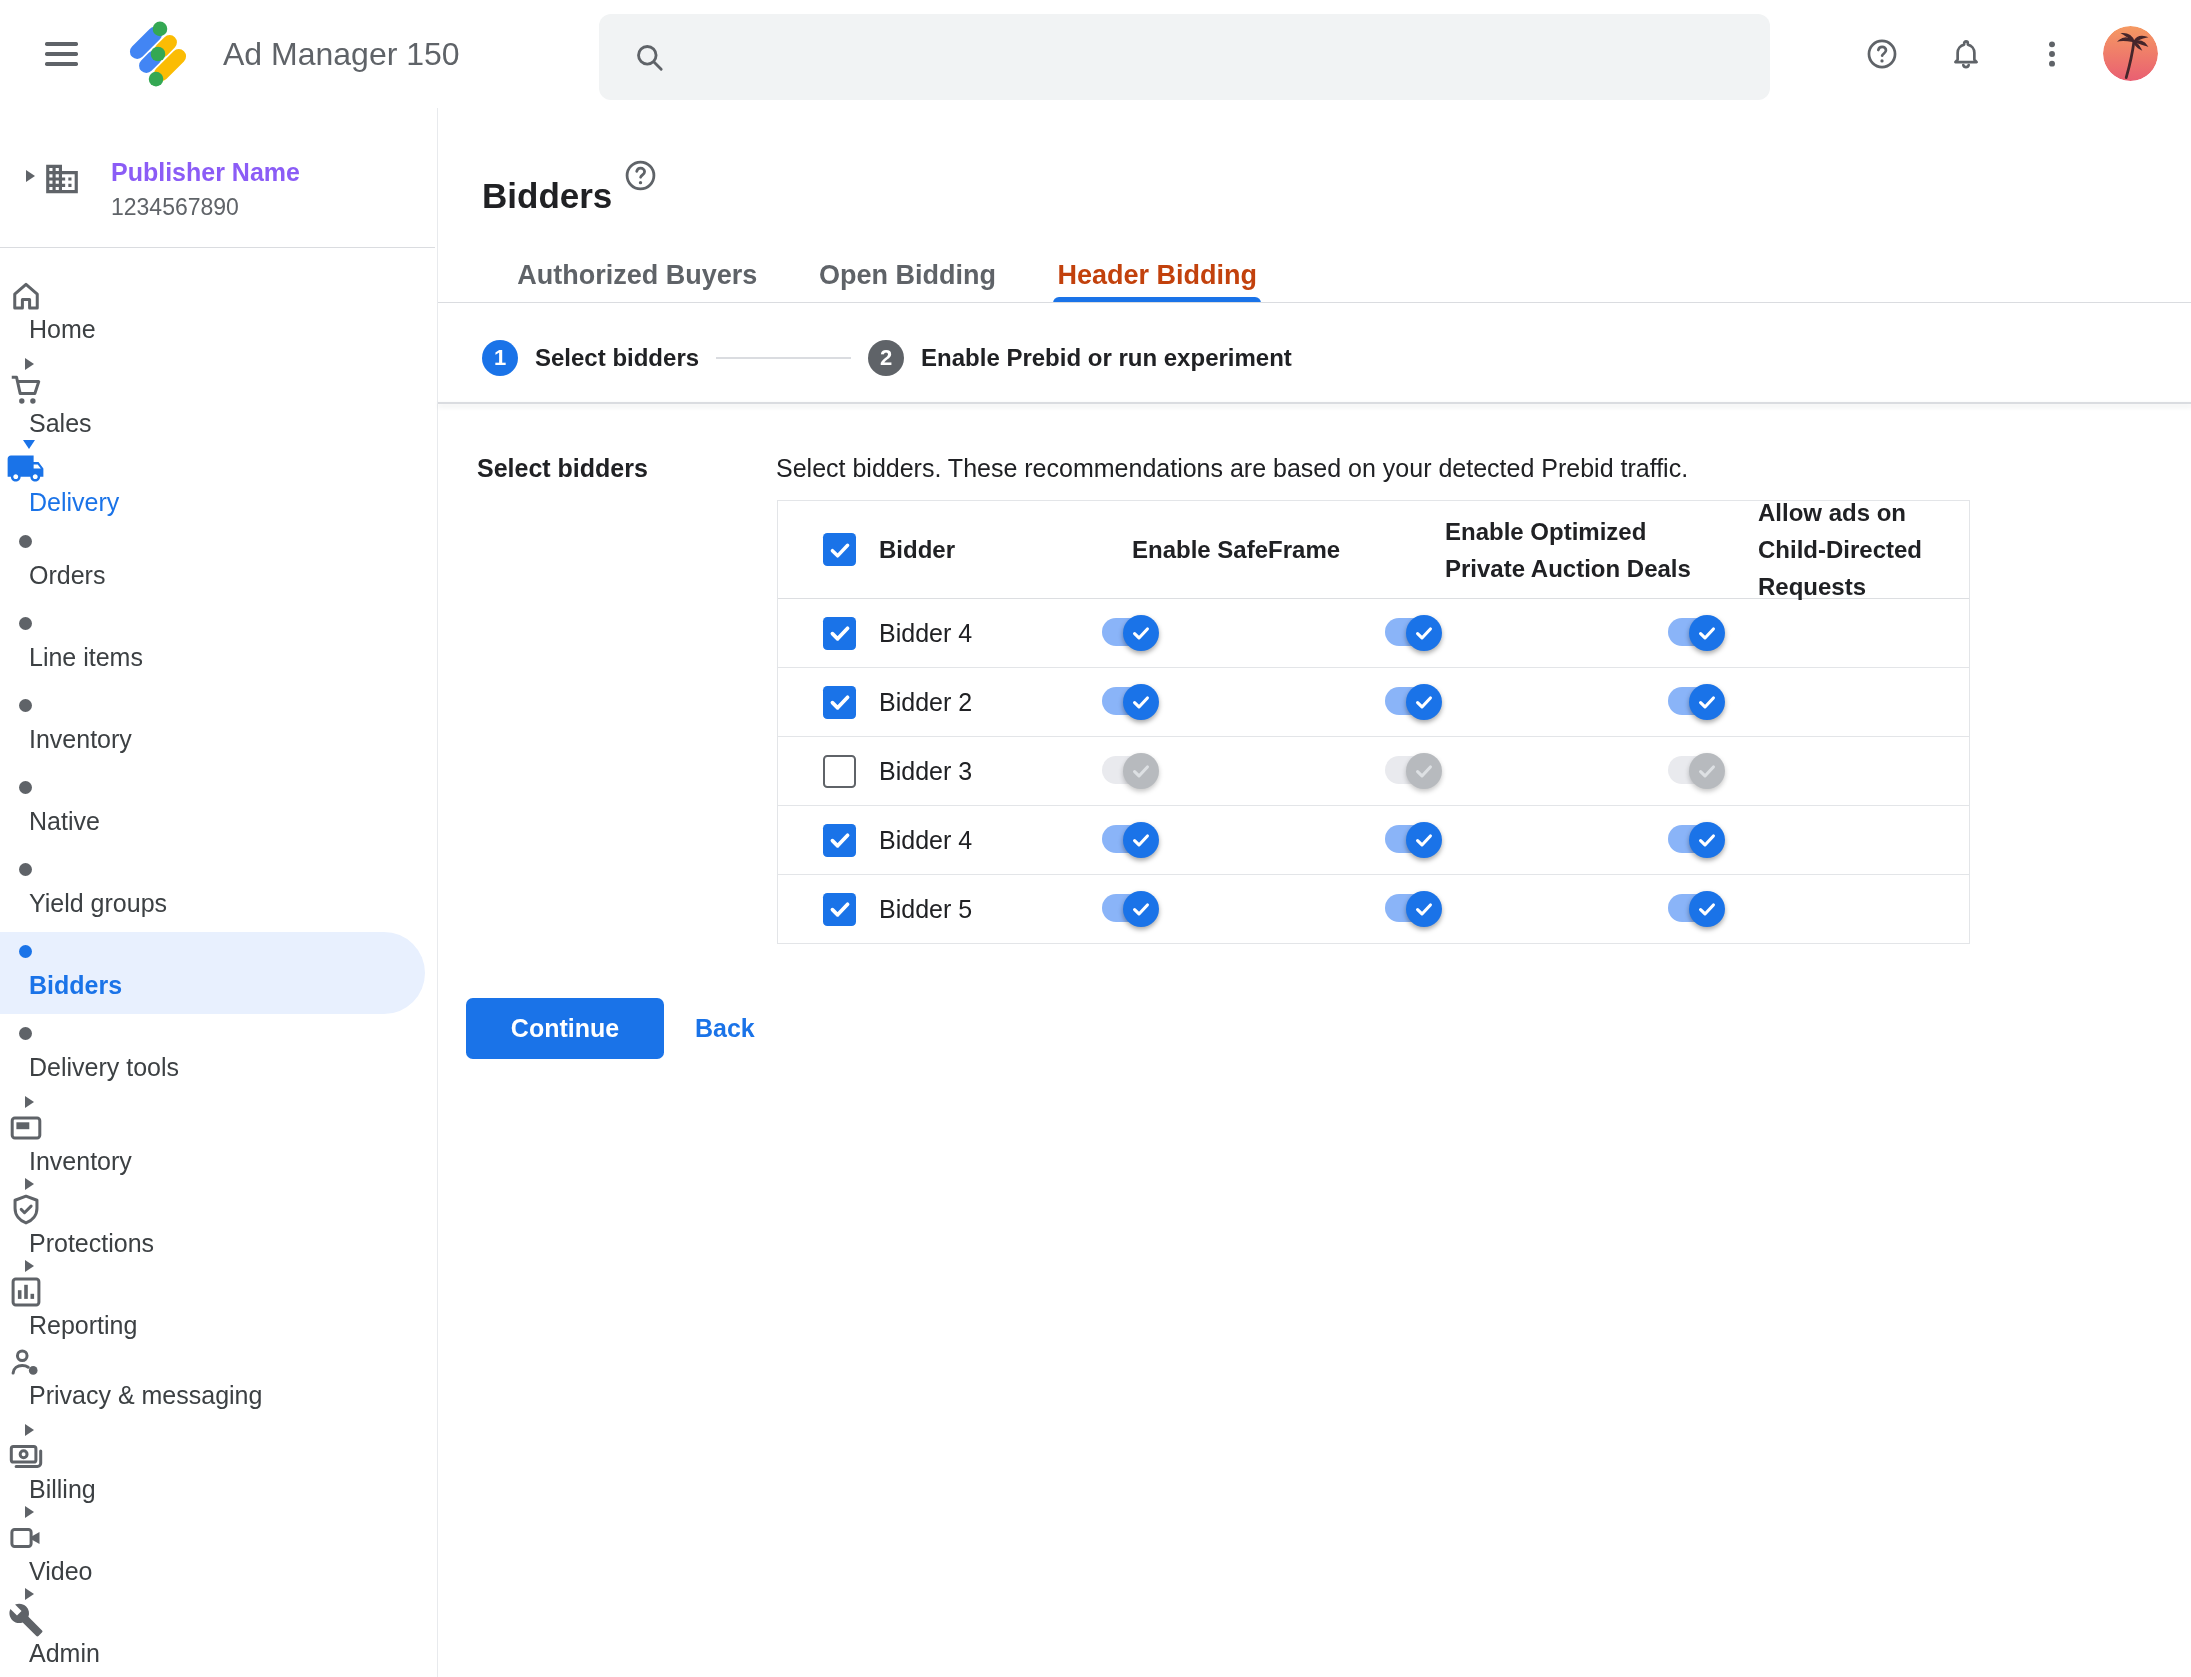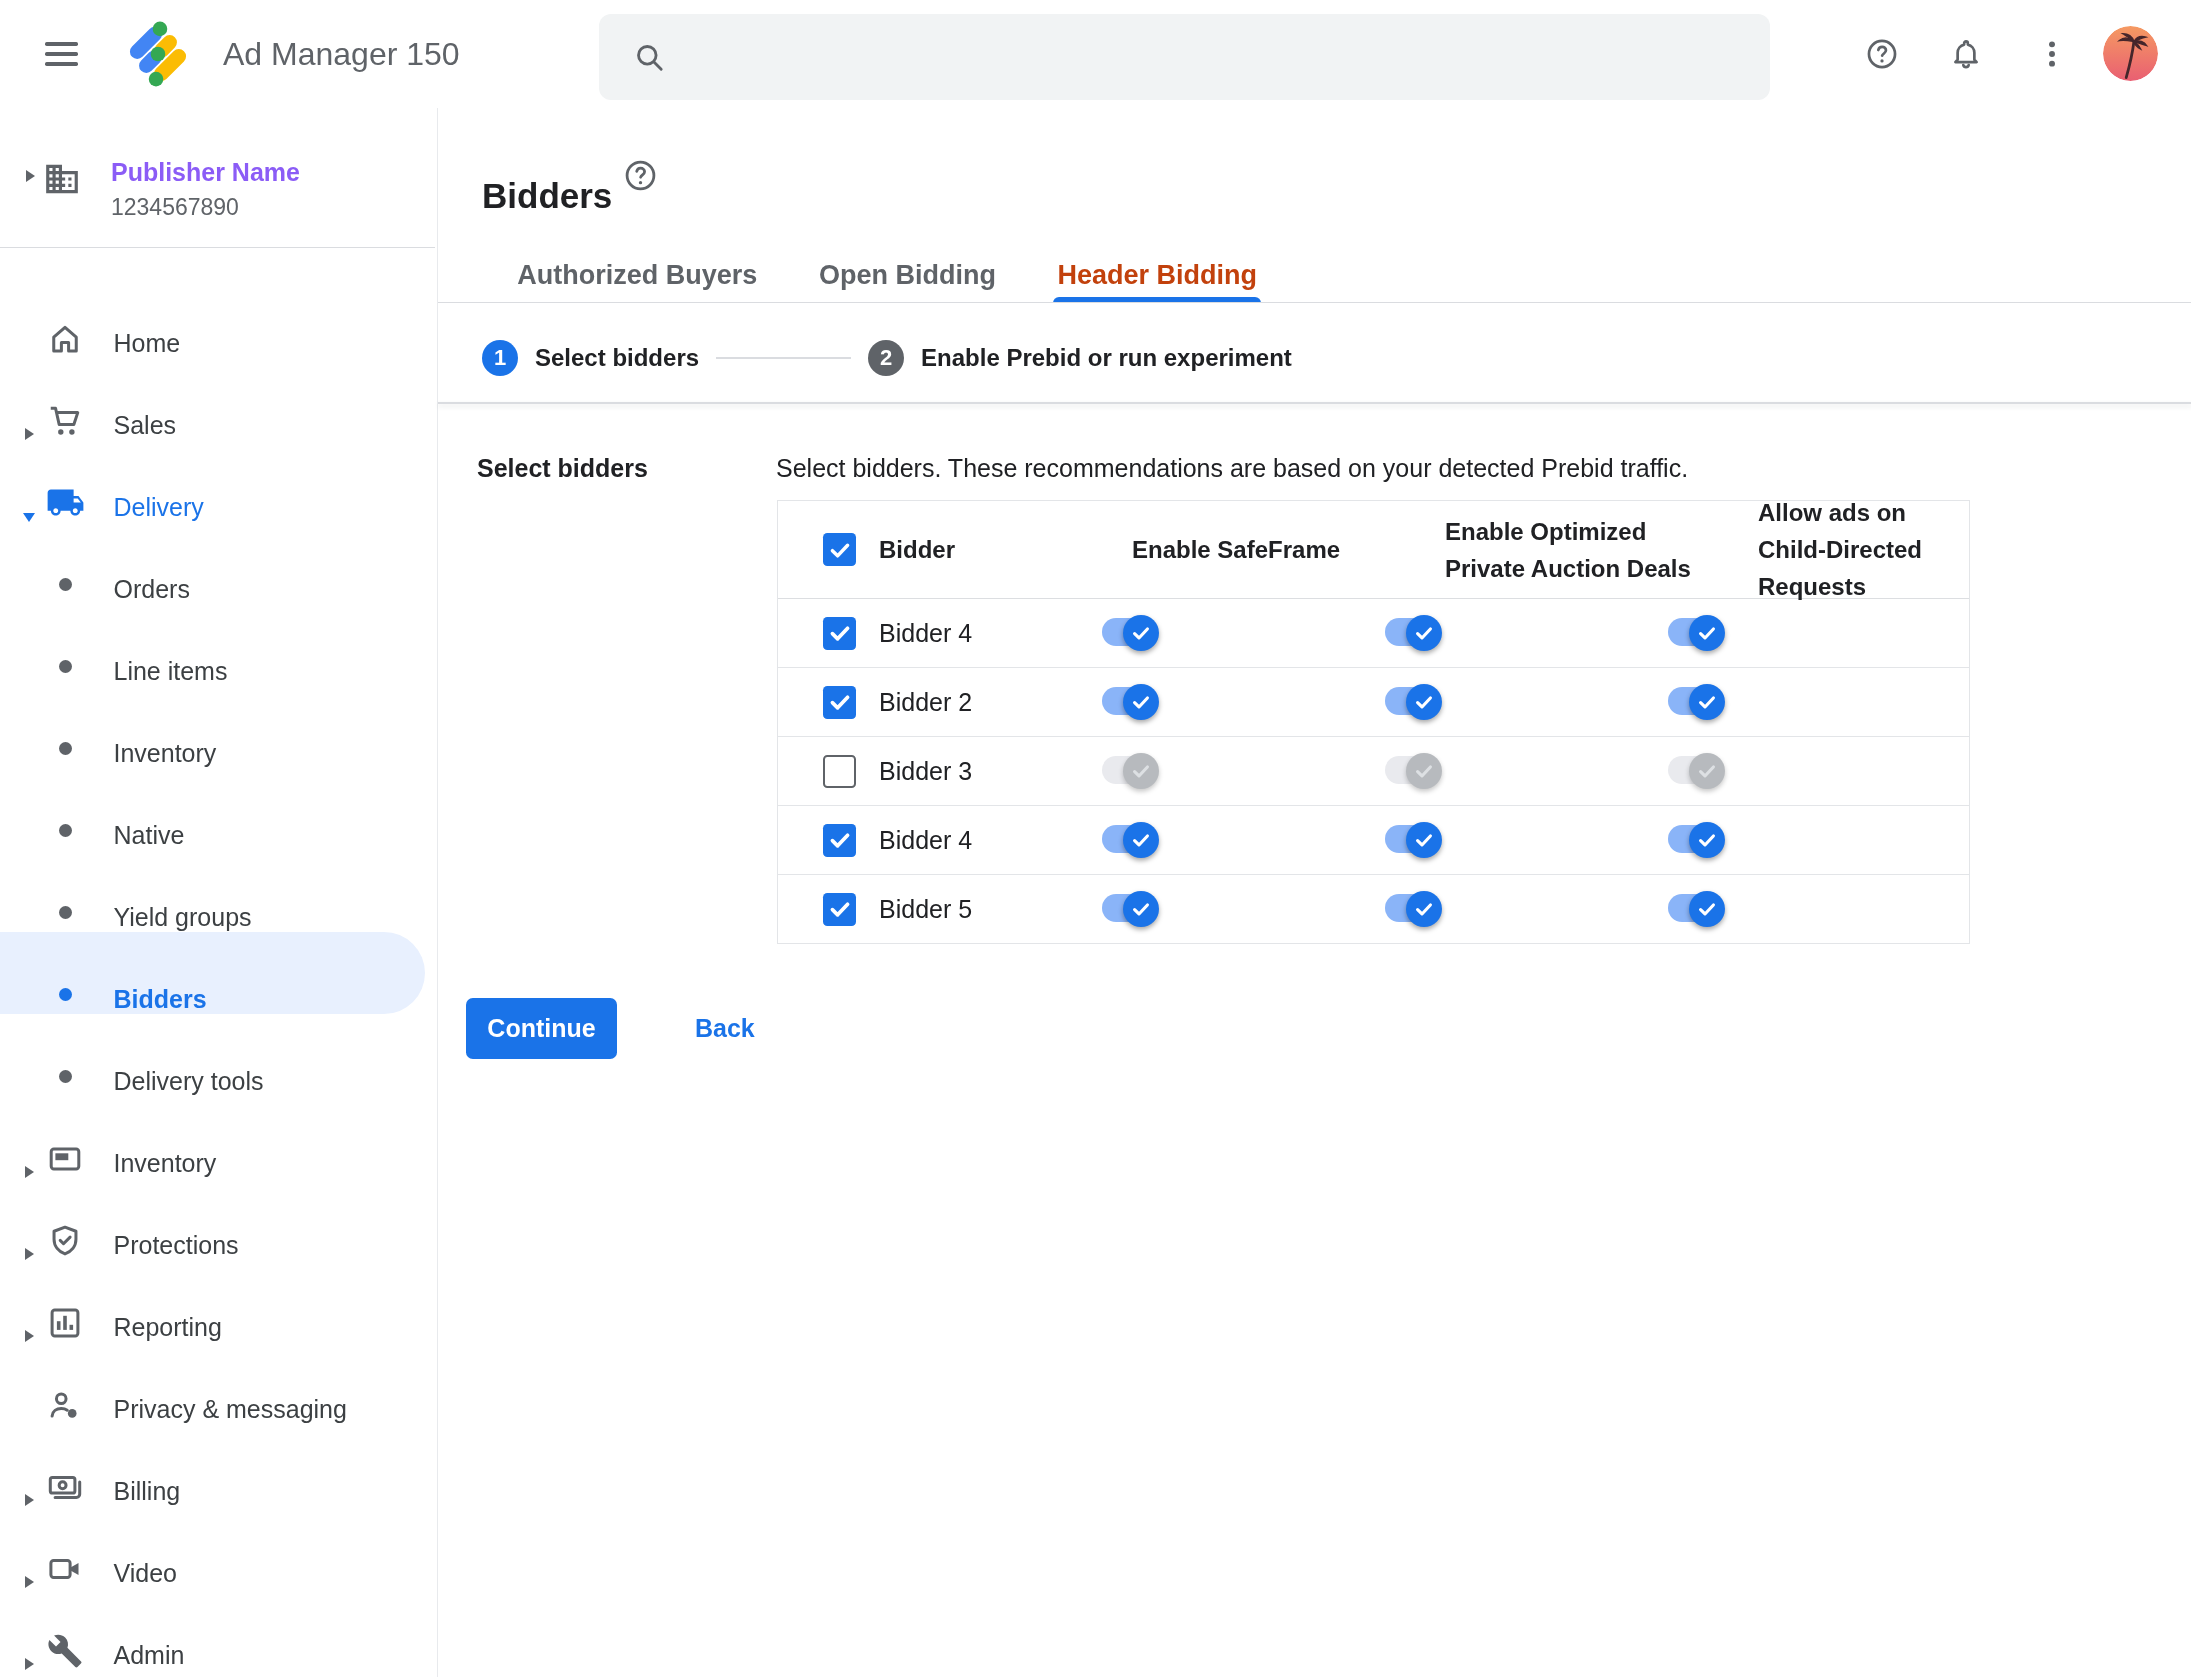--- a/index.html
+++ b/index.html
@@ -25,21 +25,21 @@
 
   
   .sidebar{position:absolute;left:0;top:108px;width:438px;bottom:0;background:#fff;border-right:1.7px solid #e8eaed;box-sizing:border-box;}
   .publisher{position:absolute;left:0;top:20.5px;right:1.7px;height:101px;cursor:pointer;}
   .pub-arrow{position:absolute;left:26px;top:41px;}
   .pub-icon{position:absolute;left:43px;top:31px;}
   .pub-name{position:absolute;left:111px;top:29px;font-size:25px;font-weight:700;color:#8b5cf6;}
   .pub-id{position:absolute;left:111px;top:65px;font-size:23px;color:#5f6368;}
   .pub-divider{position:absolute;left:0;top:139px;right:1.7px;height:0.9px;background:#dadce0;}
   .nav{position:absolute;left:0;top:168px;right:1.7px;}
-  .nav-item{height:82px;display:flex;align-items:flex-end;cursor:pointer;position:relative;}
+  .nav-item{height:82px;display:flex;align-items:flex-start;cursor:pointer;position:relative;flex-direction:column;}
   .arrow-slot{width:20.5px;margin-left:19px;display:flex;justify-content:center;flex:none;}
   .icon-slot{width:39px;height:39px;margin-left:6px;display:flex;align-items:center;justify-content:center;flex:none;}
   .nav-label{margin-left:29px;font-size:25px;color:#3c4043;white-space:nowrap;}
   .dot{width:13px;height:13px;border-radius:50%;background:#5f6368;}
   .tri-right{width:0;height:0;border-left:9.4px solid #5f6368;border-top:6px solid transparent;border-bottom:6px solid transparent;}
   .tri-down{width:0;height:0;border-top:9.4px solid #1a73e8;border-left:6px solid transparent;border-right:6px solid transparent;}
   .nav-item.active .nav-label{color:#1a73e8;}
   .nav-item.selected{background:#e8f0fe;border-radius:0 41px 41px 0;width:425px;}
   .nav-item.selected .dot{background:#1a73e8;}
   .nav-item.selected .nav-label{color:#1a73e8;font-weight:700;}
@@ -84,21 +84,21 @@
   .toggle{position:relative;width:57px;height:36px;cursor:pointer;flex:none;}
   .track{position:absolute;left:0;top:3.4px;width:56px;height:28px;border-radius:14.6px;}
   .thumb{position:absolute;left:21.4px;top:0;width:36px;height:36px;border-radius:50%;
          display:flex;align-items:center;justify-content:center;}
   .toggle.on .track{background:#8ab4f8;}
   .toggle.on .thumb{background:#1a73e8;box-shadow:0 2.6px 5.1px rgba(0,0,0,.35);}
   .toggle.off .track{background:#e9eaee;}
   .toggle.off .thumb{background:#b7babe;box-shadow:0 2.6px 5.1px rgba(0,0,0,.22);}
   .toggle.off .check polyline{stroke:#dde0e3;}
 
-  .continue-btn{position:absolute;left:28px;top:890px;width:151px;height:61px;background:#1a73e8;color:#fff;
+  .continue-btn{position:absolute;left:28px;top:890px;width:198px;height:61px;background:#1a73e8;color:#fff;
                 font-size:25px;font-weight:700;border:none;border-radius:6.8px;cursor:pointer;
                 font-family:"Liberation Sans",sans-serif;}
   .back-link{position:absolute;left:257px;top:890px;height:61px;line-height:61px;font-size:25px;font-weight:700;
              color:#1a73e8;cursor:pointer;}
 </style>
 </head>
 <body>
 
 <div id="app">
 

